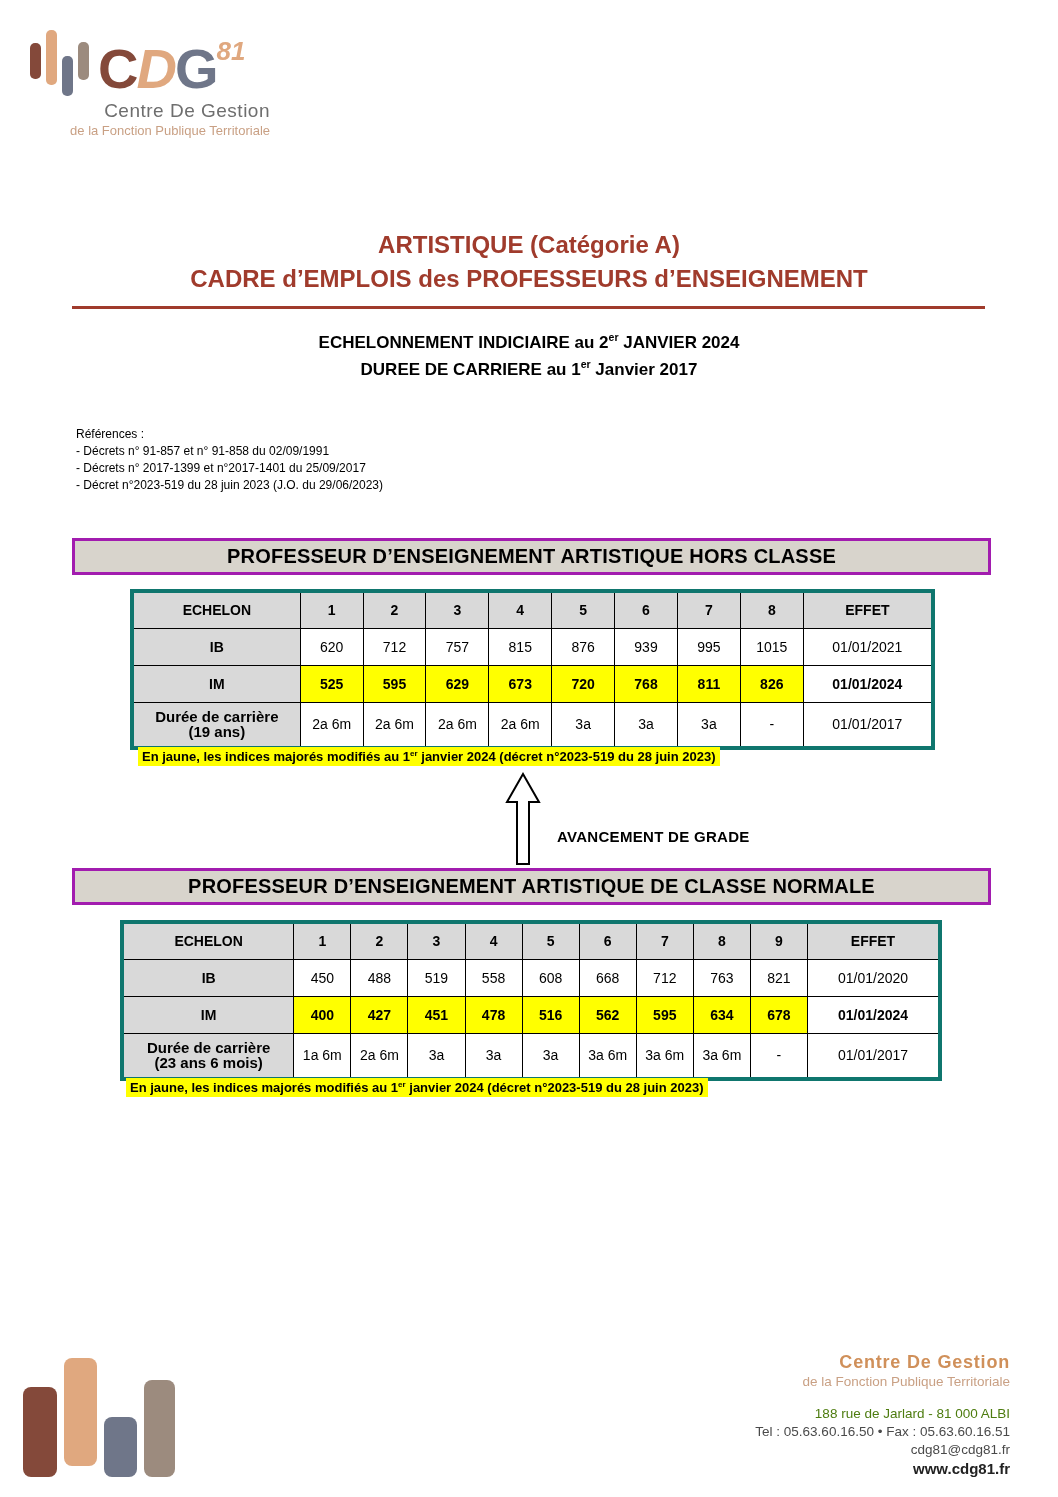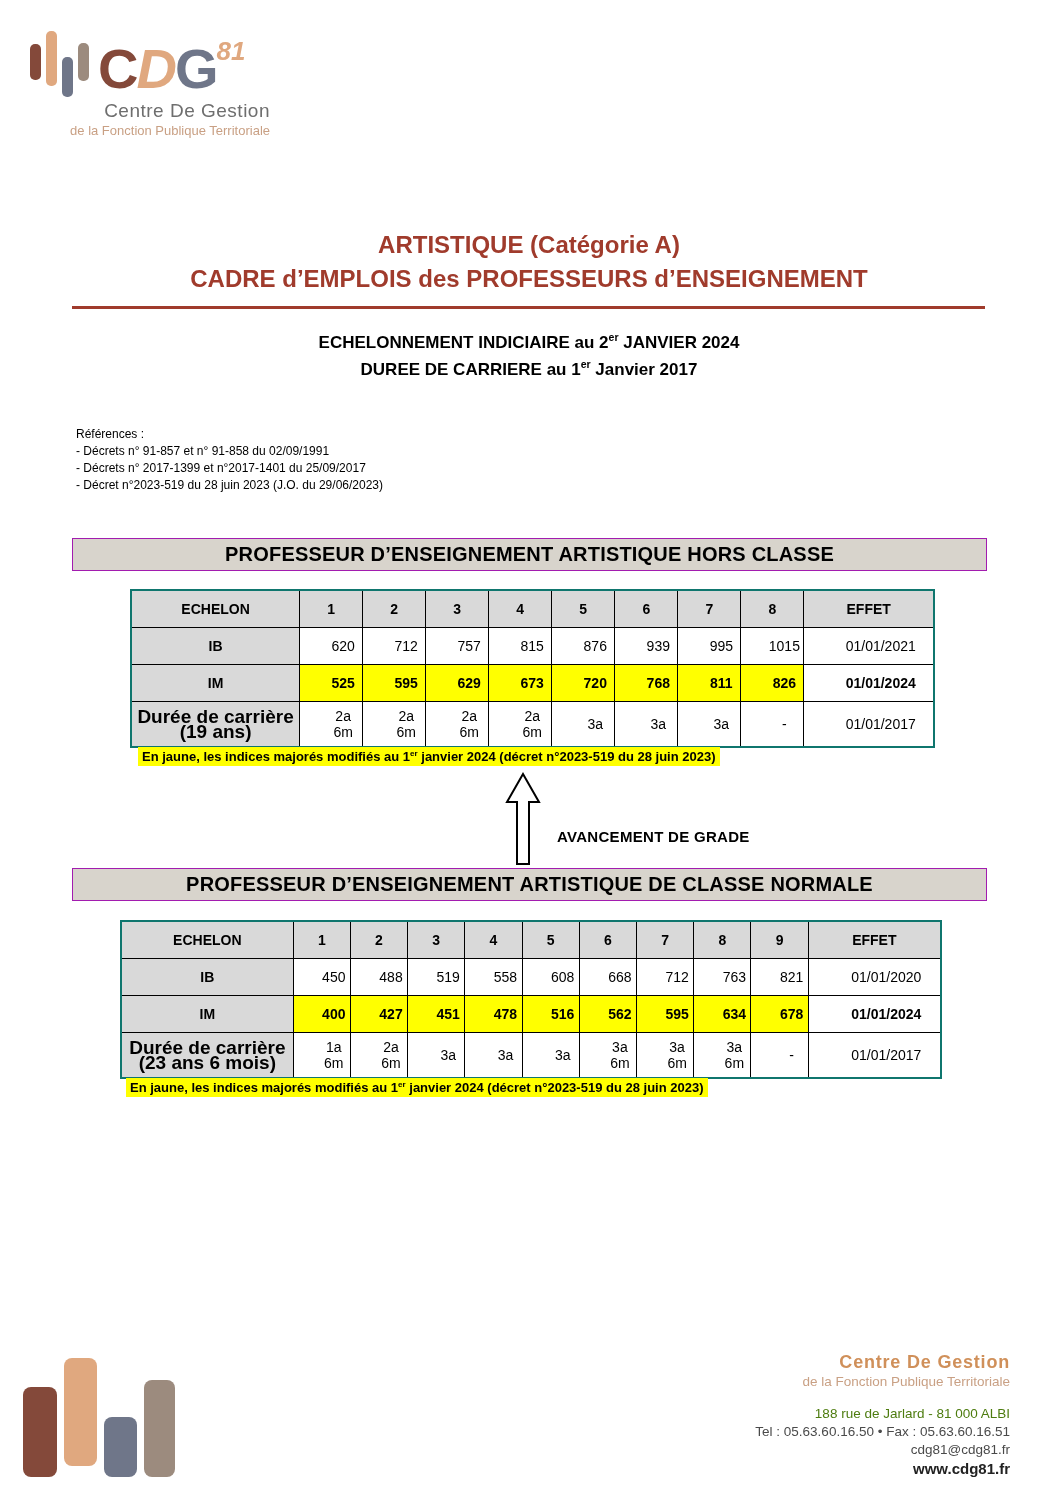--- a/index.html
+++ b/index.html
@@ -1,21 +1,21 @@
 <!DOCTYPE html>
 <html style="--maroon: #A03B2C; --highlight_yellow: #FFFF00; --banner_bg: #D8D4CC; --cell_gray: #D9D9D9; --bar_brown: #84493A; --bar_tan: #E0A87F; --bar_gray: #6F7689; --bar_taupe: #9C8B7E; --footer_orange: #D0905A; --footer_tan: #C9A084;"><head>
 <meta charset="utf-8">
 <style>
   html,body{margin:0;padding:0;background:#888;}
   .page{position:relative;width:1058px;height:1497px;background:#fff;overflow:hidden;
         font-family:"Liberation Sans",sans-serif;color:#000;margin:0 auto;}
 
   
   .logo{position:absolute;top:22px;left:30px;width:240px;}
-  .logo-row{display:flex;align-items:center;}
+  .logo-row{display:flex;align-items:flex-start;}
   .bars{display:flex;align-items:flex-start;margin-top:8px;}
   .bar{display:block;width:11px;border-radius:5px;margin-right:5px;}
   .bar.b1{height:36px;margin-top:13px;background:var(--bar_brown);}
   .bar.b2{height:55px;margin-top:0;background:var(--bar_tan);}
   .bar.b3{height:40px;margin-top:26px;background:var(--bar_gray);}
   .bar.b4{height:38px;margin-top:12px;background:var(--bar_taupe);}
   .acronym{font-size:56px;font-weight:bold;line-height:58px;margin-left:4px;letter-spacing:-2px;}
   .lc{color:var(--bar_brown);}
   .ld{color:var(--bar_tan);font-style:italic;}
   .lg{color:var(--bar_gray);}
@@ -30,37 +30,37 @@
   .subtitle{position:absolute;top:329px;left:0;width:100%;text-align:center;
             font-size:17px;font-weight:bold;line-height:27px;}
   sup{font-size:62%;vertical-align:super;line-height:0;}
 
   
   .references{position:absolute;top:426px;left:76px;font-size:12px;line-height:17px;}
   .ref-head{}
 
   
   .banner{position:absolute;left:72px;width:913px;height:31px;background:var(--banner_bg);
-          border:1px solid #a21caf;text-align:center;font-size:20px;font-weight:bold;
+          border:3px solid #a21caf;text-align:center;font-size:20px;font-weight:bold;
           line-height:31px;letter-spacing:.2px;}
   .banner1{top:538px;}
   .banner2{top:868px;}
 
   
   .thost{position:absolute;}
   .thost1{top:589px;left:130px;width:805px;}
   .thost2{top:920px;left:120px;width:822px;}
-  .etable{border-collapse:collapse;table-layout:fixed;width:100%;border:2px solid #0f766e;background:#fef9c3;}
+  .etable{border-collapse:collapse;table-layout:fixed;width:100%;border:4px solid #0f766e;background:#fef9c3;}
   .etable th,.etable td{border:1px solid #000;text-align:center;vertical-align:middle;
                         font-size:14px;padding:0;overflow:hidden;}
   .etable th{background:var(--cell_gray);font-weight:bold;}
-  .etable td{background:#fff;font-weight:normal;padding-left:24px;}
+  .etable td{background:#fff;font-weight:normal;}
   .etable tr{height:37px;}
   .etable tr.last{height:46px;}
-  .etable tr.last th{font-size:19px;line-height:15px;}
+  .etable tr.last th{font-size:15px;line-height:15px;}
   .c-label{width:21%;}
   .c-effet{width:16.2%;}
   td.ycell{background:var(--highlight_yellow);font-weight:bold;}
   td.ecell.b{font-weight:bold;}
 
   
   .note{position:absolute;font-size:13px;font-weight:bold;}
   .note1{top:749px;left:138px;}
   .note2{top:1080px;left:126px;}
   .note-inner{background:var(--highlight_yellow);padding:2px 4px;}

